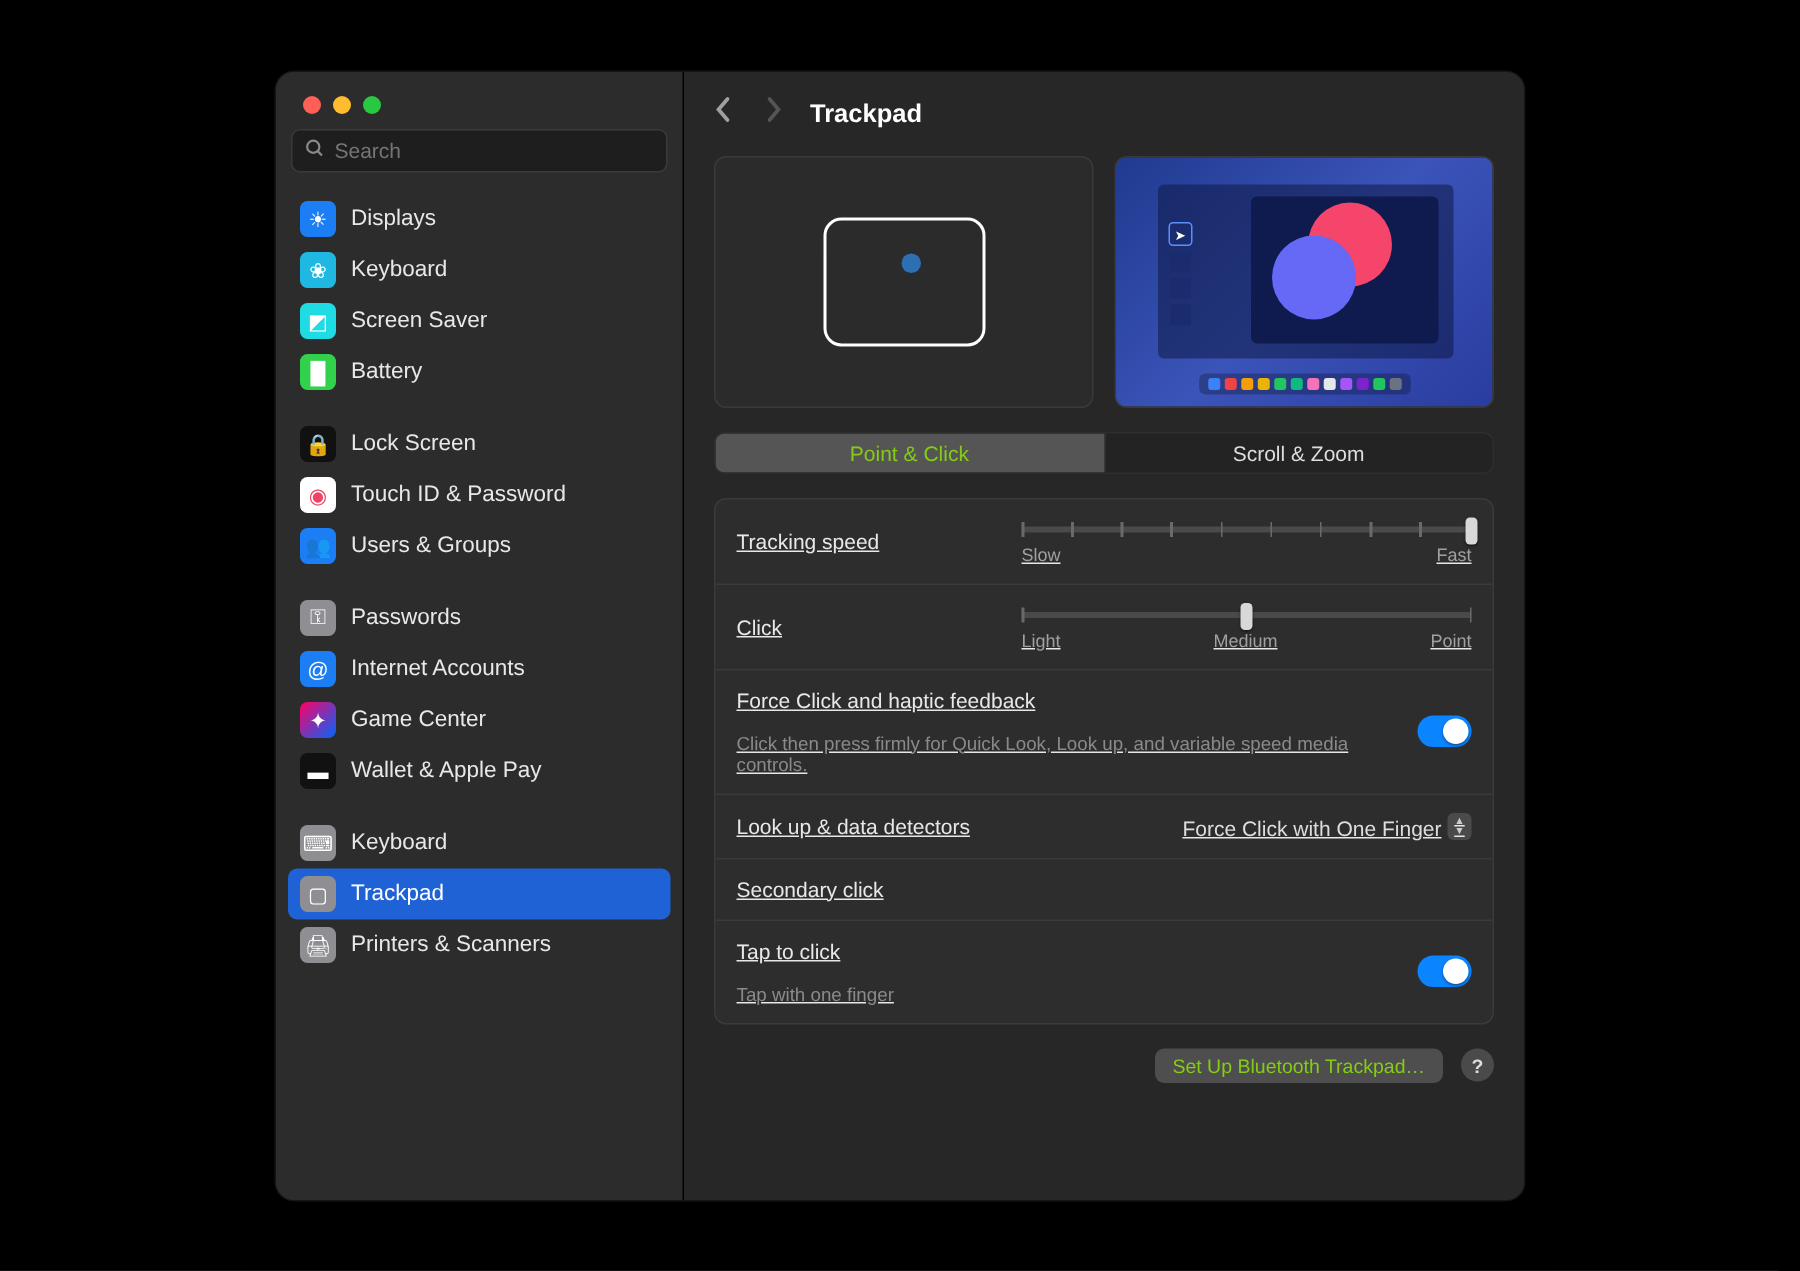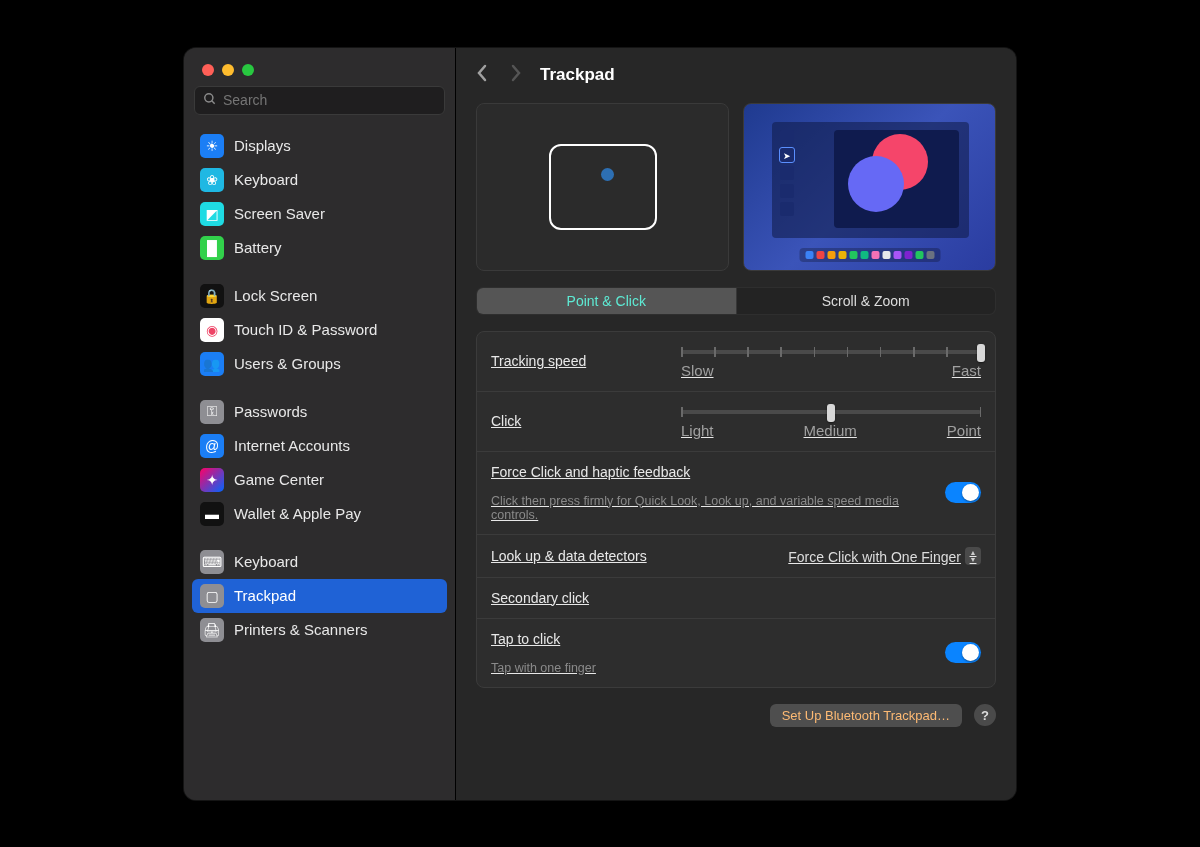--- a/index.html
+++ b/index.html
@@ -222,21 +222,21 @@
     flex: 1;
     text-align: center;
     padding: 5px 0;
     font-size: 14px;
     color: #ddd;
     border-right: 1px solid rgba(0,0,0,0.35);
   }
   .tab:last-child { border-right: none; }
   .tab.active {
     background: #555;
-    color: #5eead4;
+    color: #84cc16;
   }
   .panel {
     background: #2d2d2d;
     border: 1px solid #3b3b3b;
     border-radius: 8px;
     margin-bottom: 16px;
   }
   .row {
     display: flex;
     align-items: center;
@@ -283,21 +283,21 @@
     top: -6px;
     width: 8px; height: 18px;
     background: #d8d8d8;
     border-radius: 3px;
     transform: translateX(-50%);
     box-shadow: 0 1px 2px rgba(0,0,0,0.5);
   }
   .slider-labels {
     display: flex;
     justify-content: space-between;
-    font-size: 15px;
+    font-size: 12px;
     color: #a0a0a0;
     margin-top: 4px;
   }
   .slider-labels.three span:nth-child(2) { text-align: center; }
   .toggle {
     width: 36px; height: 21px;
     background: #0a84ff;
     border-radius: 11px;
     position: relative;
   }
@@ -338,21 +338,21 @@
     padding: 1px 0;
   }
   .footer {
     display: flex;
     justify-content: flex-end;
     align-items: center;
     gap: 12px;
   }
   .btn {
     background: #4e4e4e;
-    color: #fdba74;
+    color: #84cc16;
     border: none;
     padding: 4px 12px;
     border-radius: 6px;
     font-size: 13px;
   }
   .help {
     width: 22px; height: 22px;
     border-radius: 50%;
     background: #4a4a4a;
     color: #ddd;

